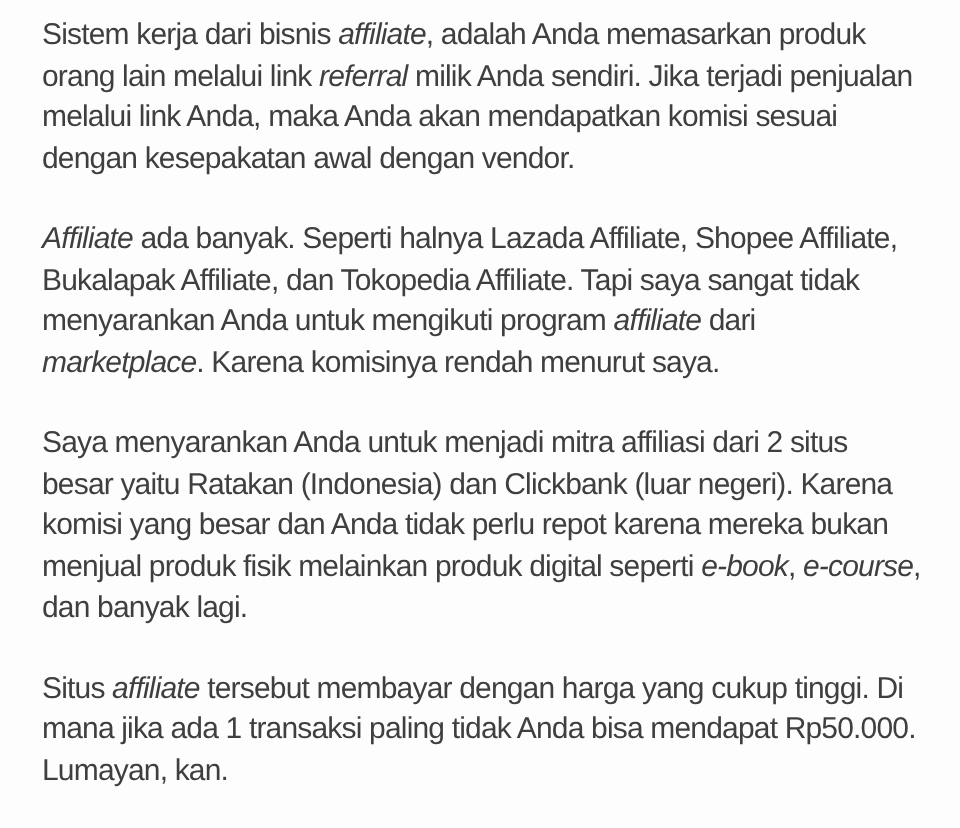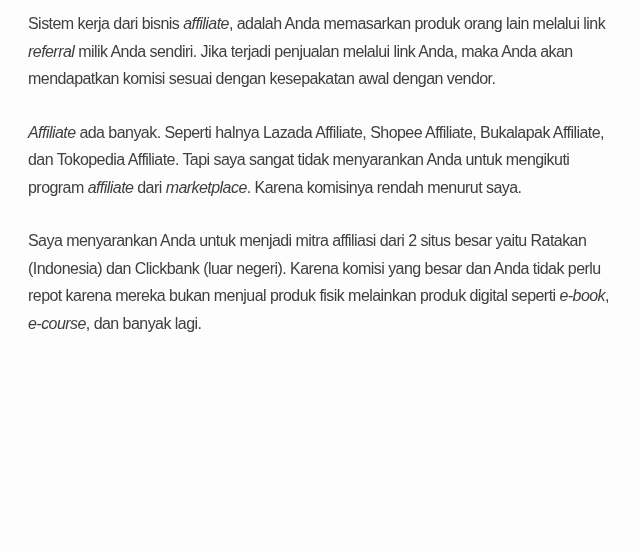--- a/index.html
+++ b/index.html
@@ -11,32 +11,33 @@
     height: 552px;
     overflow: hidden;
     background: #fdfdfd;
     font-family: "Liberation Sans", sans-serif;
   }
   .article-body {
     box-sizing: border-box;
     width: 640px;
     padding: 10px 26px 0 28px;
     color: #3f3f3f;
-    font-size: 16px;
+    font-size: 20px;
     line-height: 27.5px;
     letter-spacing: -0.55px;
     text-align: left;
   }
   .para {
     margin: 0 0 26px 0;
   }
   .em {
     font-style: italic;
   }
 </style>
 </head>
 <body style="background: rgb(253, 253, 253);">
 
 <main class="article-body" style="color: rgb(63, 63, 63);">
     <p class="para"><span class="">Sistem kerja dari bisnis </span><span class="em">affiliate</span><span class="">, adalah Anda memasarkan produk orang lain melalui link </span><span class="em">referral</span><span class=""> milik Anda sendiri. Jika terjadi penjualan melalui link Anda, maka Anda akan mendapatkan komisi sesuai dengan kesepakatan awal dengan vendor.</span></p>
     <p class="para"><span class="em">Affiliate</span><span class=""> ada banyak. Seperti halnya Lazada Affiliate, Shopee Affiliate, Bukalapak Affiliate, dan Tokopedia Affiliate. Tapi saya sangat tidak menyarankan Anda untuk mengikuti program </span><span class="em">affiliate</span><span class=""> dari </span><span class="em">marketplace</span><span class="">. Karena komisinya rendah menurut saya.</span></p>
     <p class="para"><span class="">Saya menyarankan Anda untuk menjadi mitra affiliasi dari 2 situs besar yaitu Ratakan (Indonesia) dan Clickbank (luar negeri). Karena komisi yang besar dan Anda tidak perlu repot karena mereka bukan menjual produk fisik melainkan produk digital seperti </span><span class="em">e-book</span><span class="">, </span><span class="em">e-course</span><span class="">, dan banyak lagi.</span></p>
+    <p class="para"><span class="">Situs </span><span class="em">affiliate</span><span class=""> tersebut membayar dengan harga yang cukup tinggi. Di mana jika ada 1 transaksi paling tidak Anda bisa mendapat Rp50.000. Lumayan, kan.</span></p>
   </main>
 
 </body></html>

